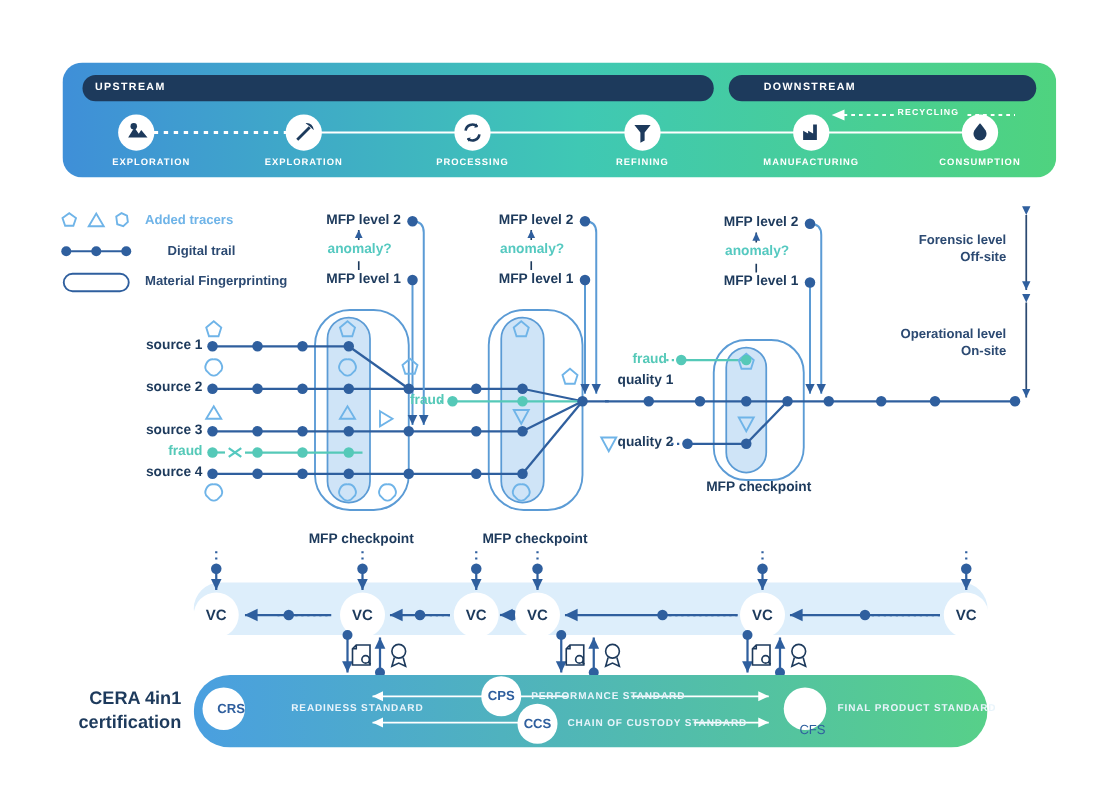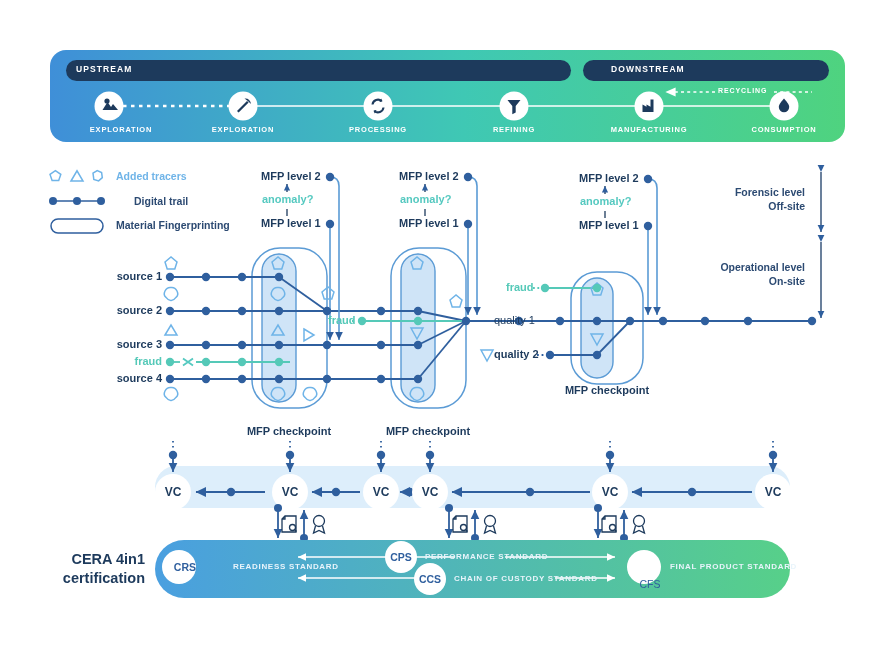--- a/index.html
+++ b/index.html
@@ -407,21 +407,21 @@
     <span>Operational level</span><br><span>On-site</span>
   </div>
 
   <div class="txt" style="left:92px;top:270px;width:70px;text-align:right;font-size:11px;font-weight:bold;color:#1d3a5c;">source 1</div>
   <div class="txt" style="left:92px;top:304px;width:70px;text-align:right;font-size:11px;font-weight:bold;color:#1d3a5c;">source 2</div>
   <div class="txt" style="left:92px;top:338px;width:70px;text-align:right;font-size:11px;font-weight:bold;color:#1d3a5c;">source 3</div>
   <div class="txt" style="left:92px;top:372px;width:70px;text-align:right;font-size:11px;font-weight:bold;color:#1d3a5c;">source 4</div>
   <div class="txt" style="left:92px;top:355px;width:70px;text-align:right;font-size:11px;font-weight:bold;color:#55c9b8;">fraud</div>
   <div class="txt" style="left:328px;top:314px;font-size:11px;font-weight:bold;color:#55c9b8;">fraud</div>
   <div class="txt" style="left:506px;top:281px;font-size:11px;font-weight:bold;color:#55c9b8;">fraud</div>
-  <div class="txt" style="left:494px;top:314px;font-size:11px;font-weight:normal;color:#1d3a5c;">quality 1</div>
+  <div class="txt" style="left:494px;top:298px;font-size:11px;font-weight:bold;color:#1d3a5c;">quality 1</div>
   <div class="txt" style="left:494px;top:348px;font-size:11px;font-weight:bold;color:#1d3a5c;">quality 2</div>
 
   <div class="abs" style="left:0;top:0;width:895px;height:648px;">
     <svg width="895" height="648" viewBox="0 0 895 648">
       <line x1="537" y1="355" x2="550" y2="355" stroke="#2f5f9e" stroke-width="1.8" stroke-dasharray="1.8 2.8"></line>
       <line x1="484" y1="321" x2="487" y2="321" stroke="#2f5f9e" stroke-width="1.8"></line>
     </svg>
   </div>
 
   <div class="txt" style="left:239px;top:425px;width:100px;text-align:center;font-size:11px;font-weight:bold;color:#1d3a5c;">MFP checkpoint</div>

